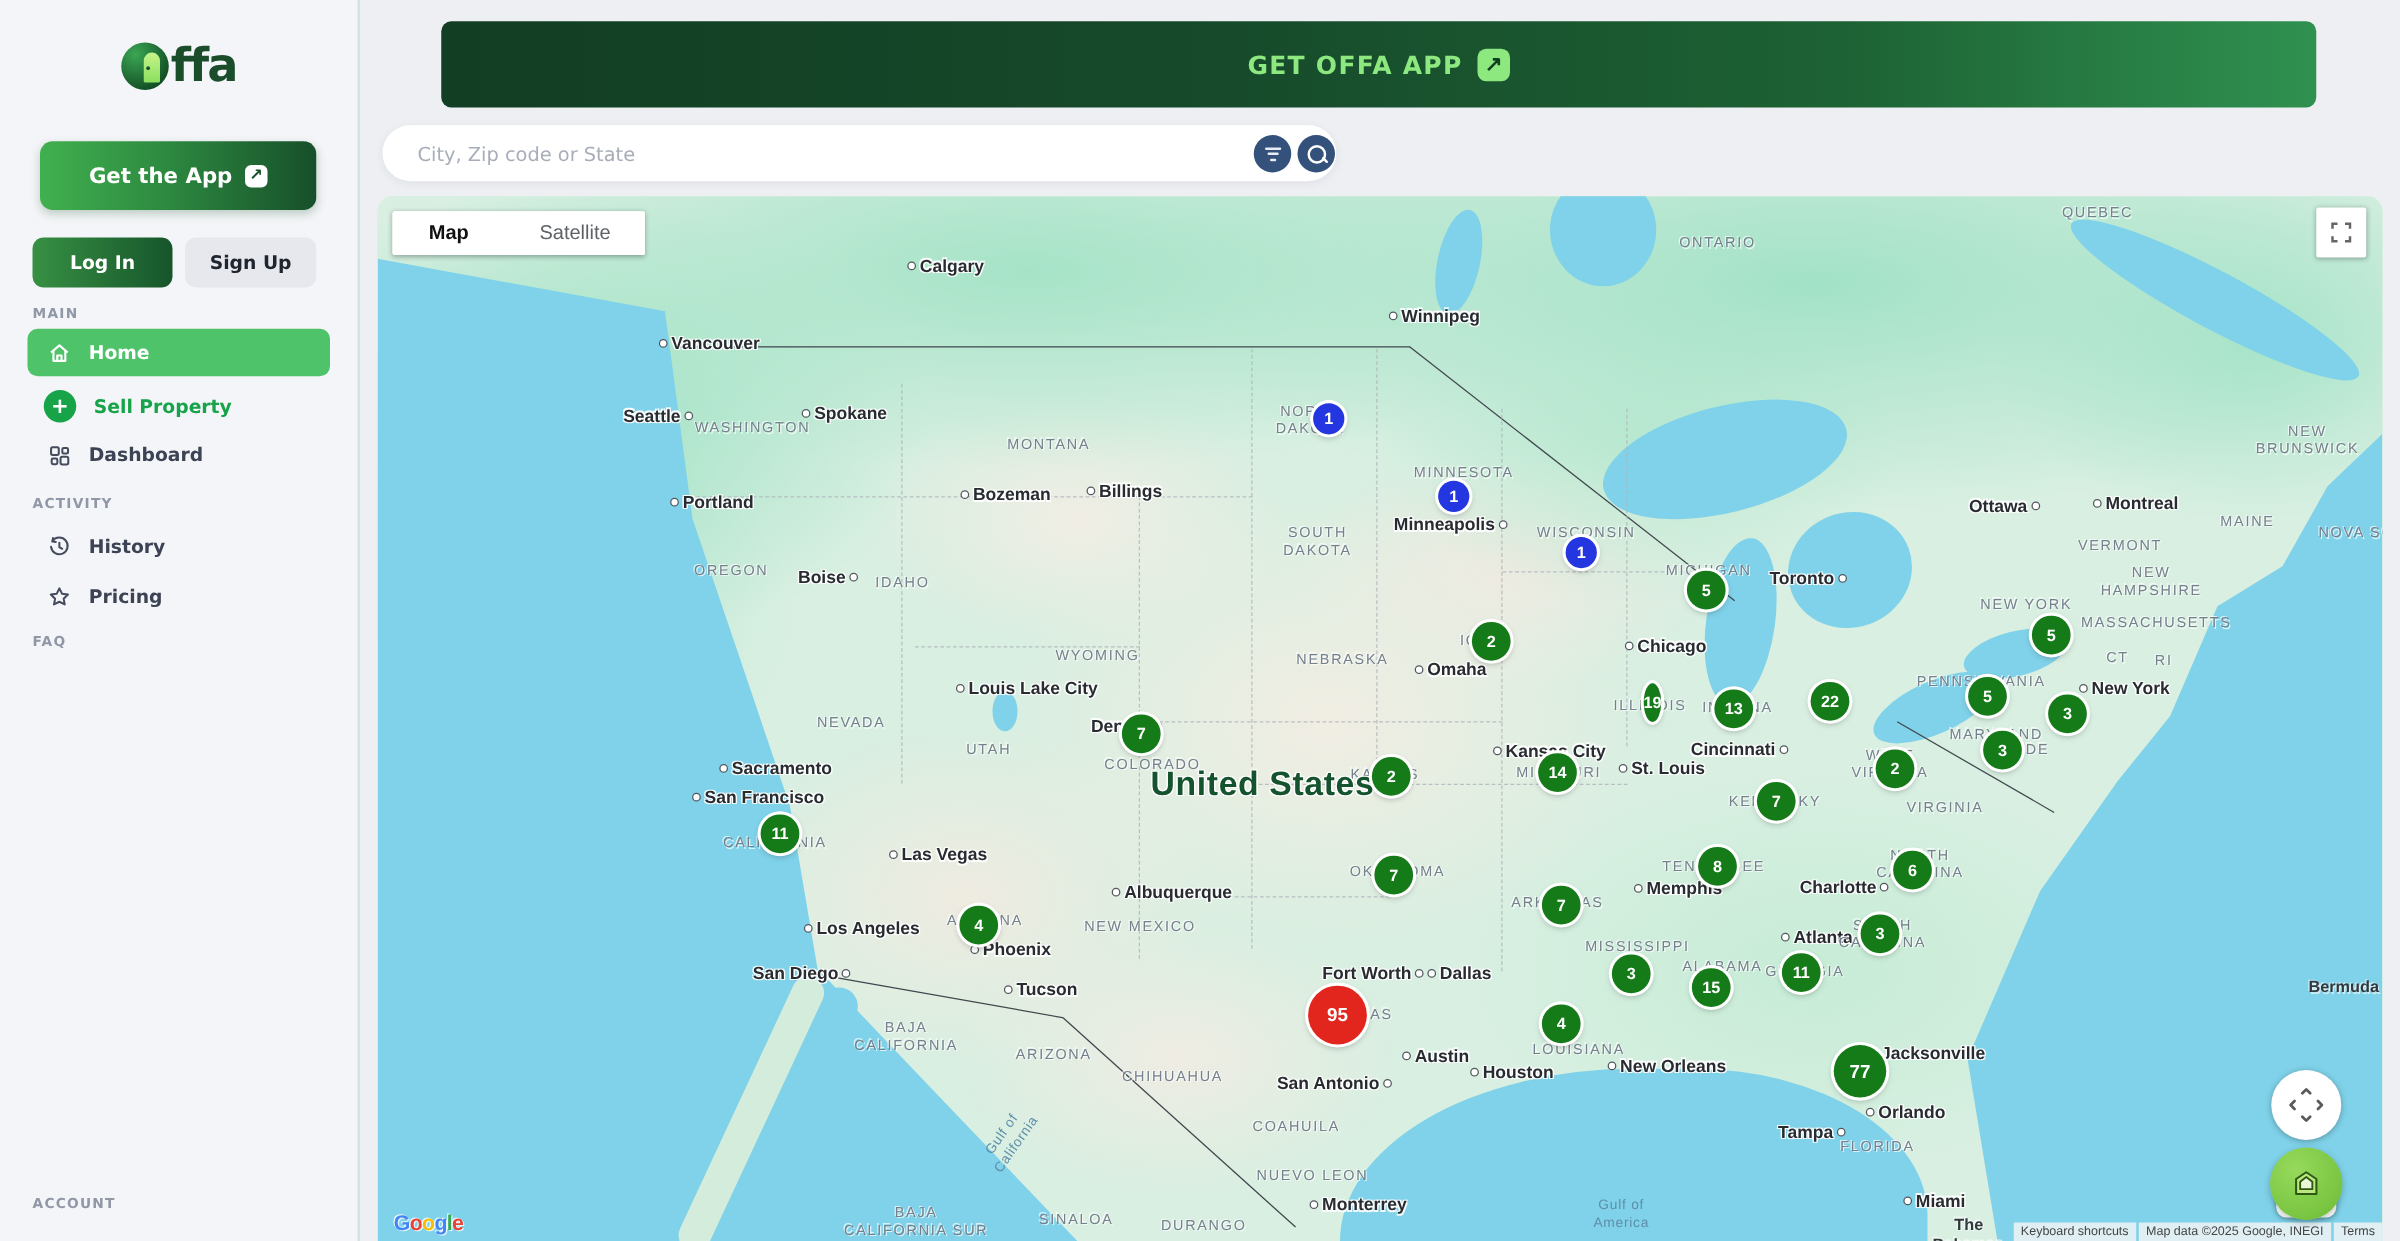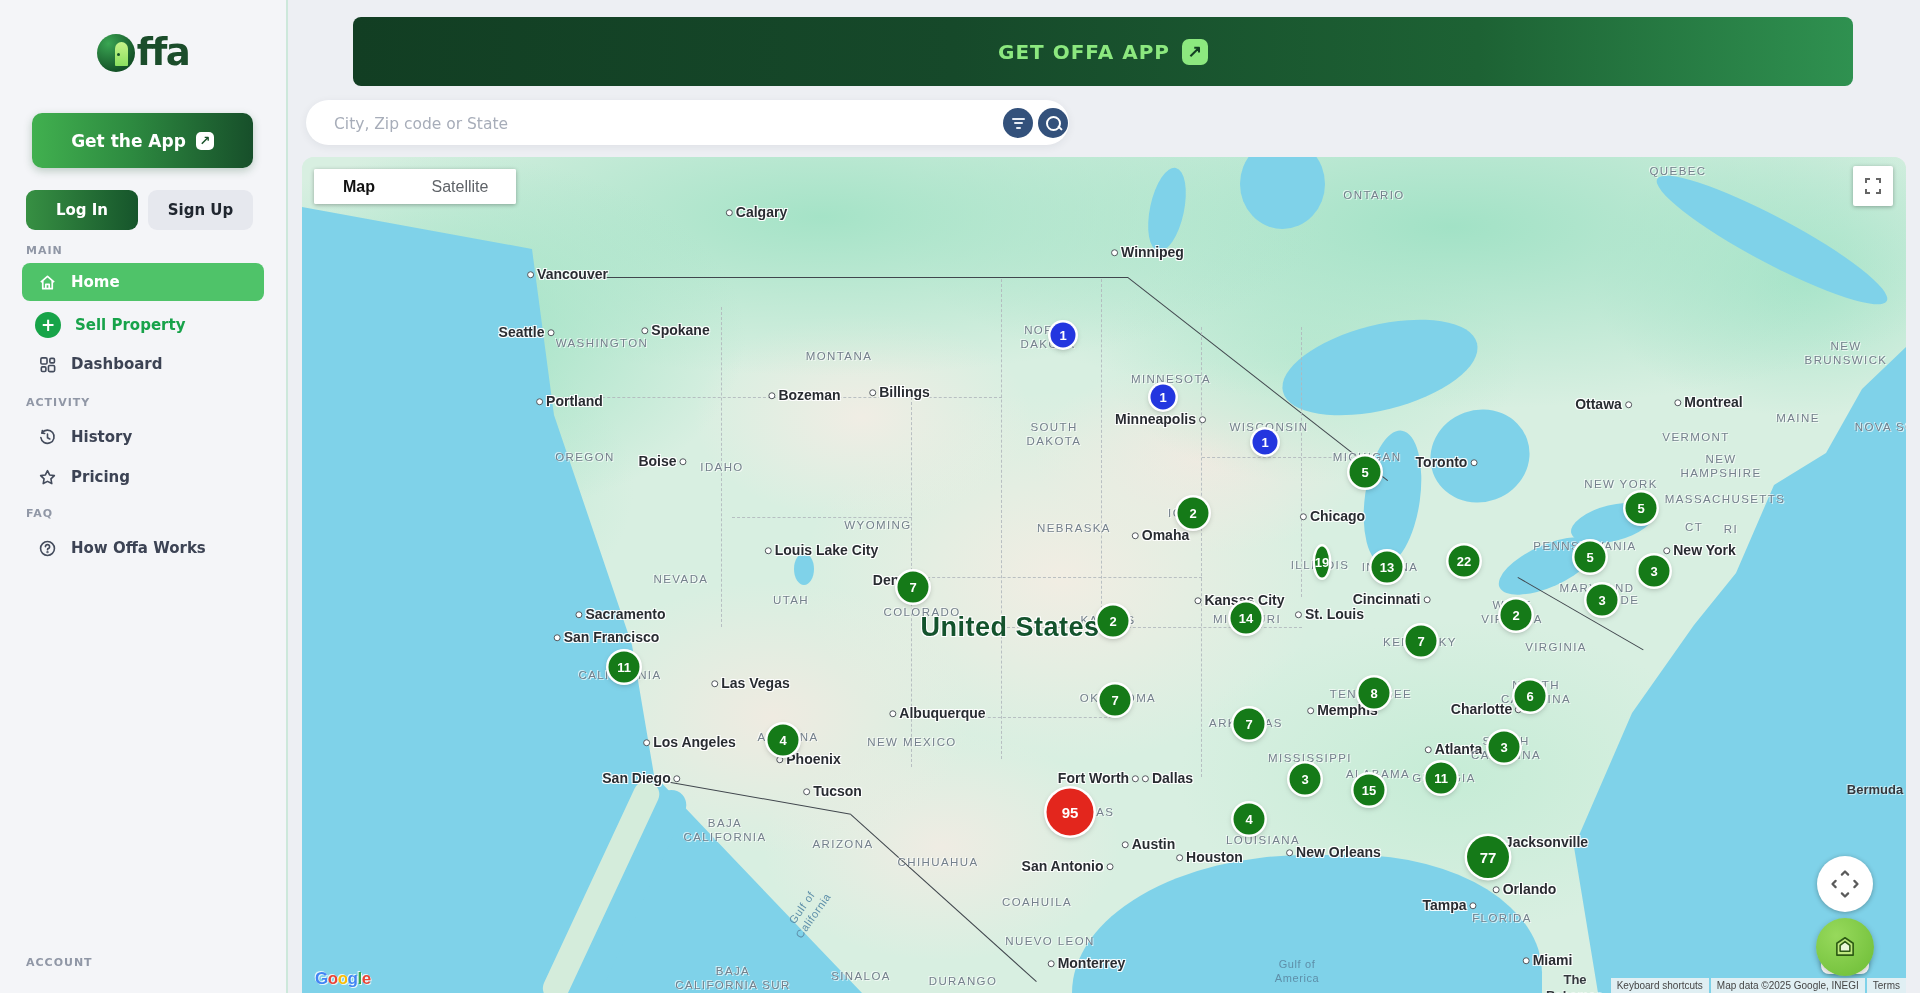--- a/index.html
+++ b/index.html
@@ -158,28 +158,20 @@
 
     <div class="nav-row" style="top:458px">
       <svg width="19" height="19" viewBox="0 0 20 20" fill="none" stroke="#434b5c" stroke-width="1.7" stroke-linejoin="round">
           <path d="M10 2.8 L12.2 7.3 L17.2 8 L13.6 11.5 L14.5 16.4 L10 14.1 L5.5 16.4 L6.4 11.5 L2.8 8 L7.8 7.3 Z"></path>
         </svg>
       <span>Pricing</span>
     </div>
 
     <div class="sec-label" style="top:507px">FAQ</div>
 
-    <div class="nav-row" style="top:529px">
-      <svg width="19" height="19" viewBox="0 0 20 20" fill="none" stroke="#434b5c" stroke-width="1.7">
-          <circle cx="10" cy="10" r="7.3"></circle>
-          <path d="M7.8 8 A2.2 2.2 0 1 1 10.3 10.3 L10 11.2" stroke-linecap="round"></path>
-          <circle cx="10" cy="13.8" r="0.4" fill="#434b5c"></circle>
-        </svg>
-      <span>How Offa Works</span>
-    </div>
 
     <div class="sec-label" style="top:956px">ACCOUNT</div>
   </div>
 
   <button class="banner">
     <span class="banner-txt">GET OFFA APP</span>
     <span class="banner-ic">↗</span>
   </button>
 
   <div class="searchbar">
@@ -256,21 +248,21 @@
         <div class="lbl city" style="left: 936px; top: 444px;"><span class="cdot"></span><span>Kansas City</span></div>
         <div class="lbl city" style="left: 1026px; top: 458px;"><span class="cdot"></span><span>St. Louis</span></div>
         <div class="lbl city" style="left: 1091px; top: 443px;"><span>Cincinnati</span><span class="cdot"></span></div>
         <div class="lbl city" style="left: 447px; top: 527px;"><span class="cdot"></span><span>Las Vegas</span></div>
         <div class="lbl city" style="left: 386px; top: 586px;"><span class="cdot"></span><span>Los Angeles</span></div>
         <div class="lbl city" style="left: 341px; top: 622px;"><span>San Diego</span><span class="cdot"></span></div>
         <div class="lbl city" style="left: 634px; top: 557px;"><span class="cdot"></span><span>Albuquerque</span></div>
         <div class="lbl city" style="left: 505px; top: 603px;"><span class="cdot"></span><span>Phoenix</span></div>
         <div class="lbl city" style="left: 529px; top: 635px;"><span class="cdot"></span><span>Tucson</span></div>
         <div class="lbl city" style="left: 1039px; top: 554px;"><span class="cdot"></span><span>Memphis</span></div>
-        <div class="lbl city" style="left: 1175px; top: 553px; margin-left: 11px;"><span>Charlotte</span><span class="cdot"></span></div>
+        <div class="lbl city" style="left: 1175px; top: 553px;"><span>Charlotte</span><span class="cdot"></span></div>
         <div class="lbl city" style="left: 1150px; top: 593px;"><span class="cdot"></span><span>Atlanta</span></div>
         <div class="lbl city" style="left: 1396px; top: 394px;"><span class="cdot"></span><span>New York</span></div>
         <div class="lbl city" style="left: 798px; top: 622px;"><span>Fort Worth</span><span class="cdot"></span></div>
         <div class="lbl city" style="left: 864px; top: 622px;"><span class="cdot"></span><span>Dallas</span></div>
         <div class="lbl city" style="left: 845px; top: 688px;"><span class="cdot"></span><span>Austin</span></div>
         <div class="lbl city" style="left: 906px; top: 701px;"><span class="cdot"></span><span>Houston</span></div>
         <div class="lbl city" style="left: 767px; top: 710px;"><span>San Antonio</span><span class="cdot"></span></div>
         <div class="lbl city" style="left: 1030px; top: 696px;"><span class="cdot"></span><span>New Orleans</span></div>
         <div class="lbl city" style="left: 783px; top: 807px;"><span class="cdot"></span><span>Monterrey</span></div>
         <div class="lbl city" style="left: 1238px; top: 686px;"><span class="cdot"></span><span>Jacksonville</span></div>

